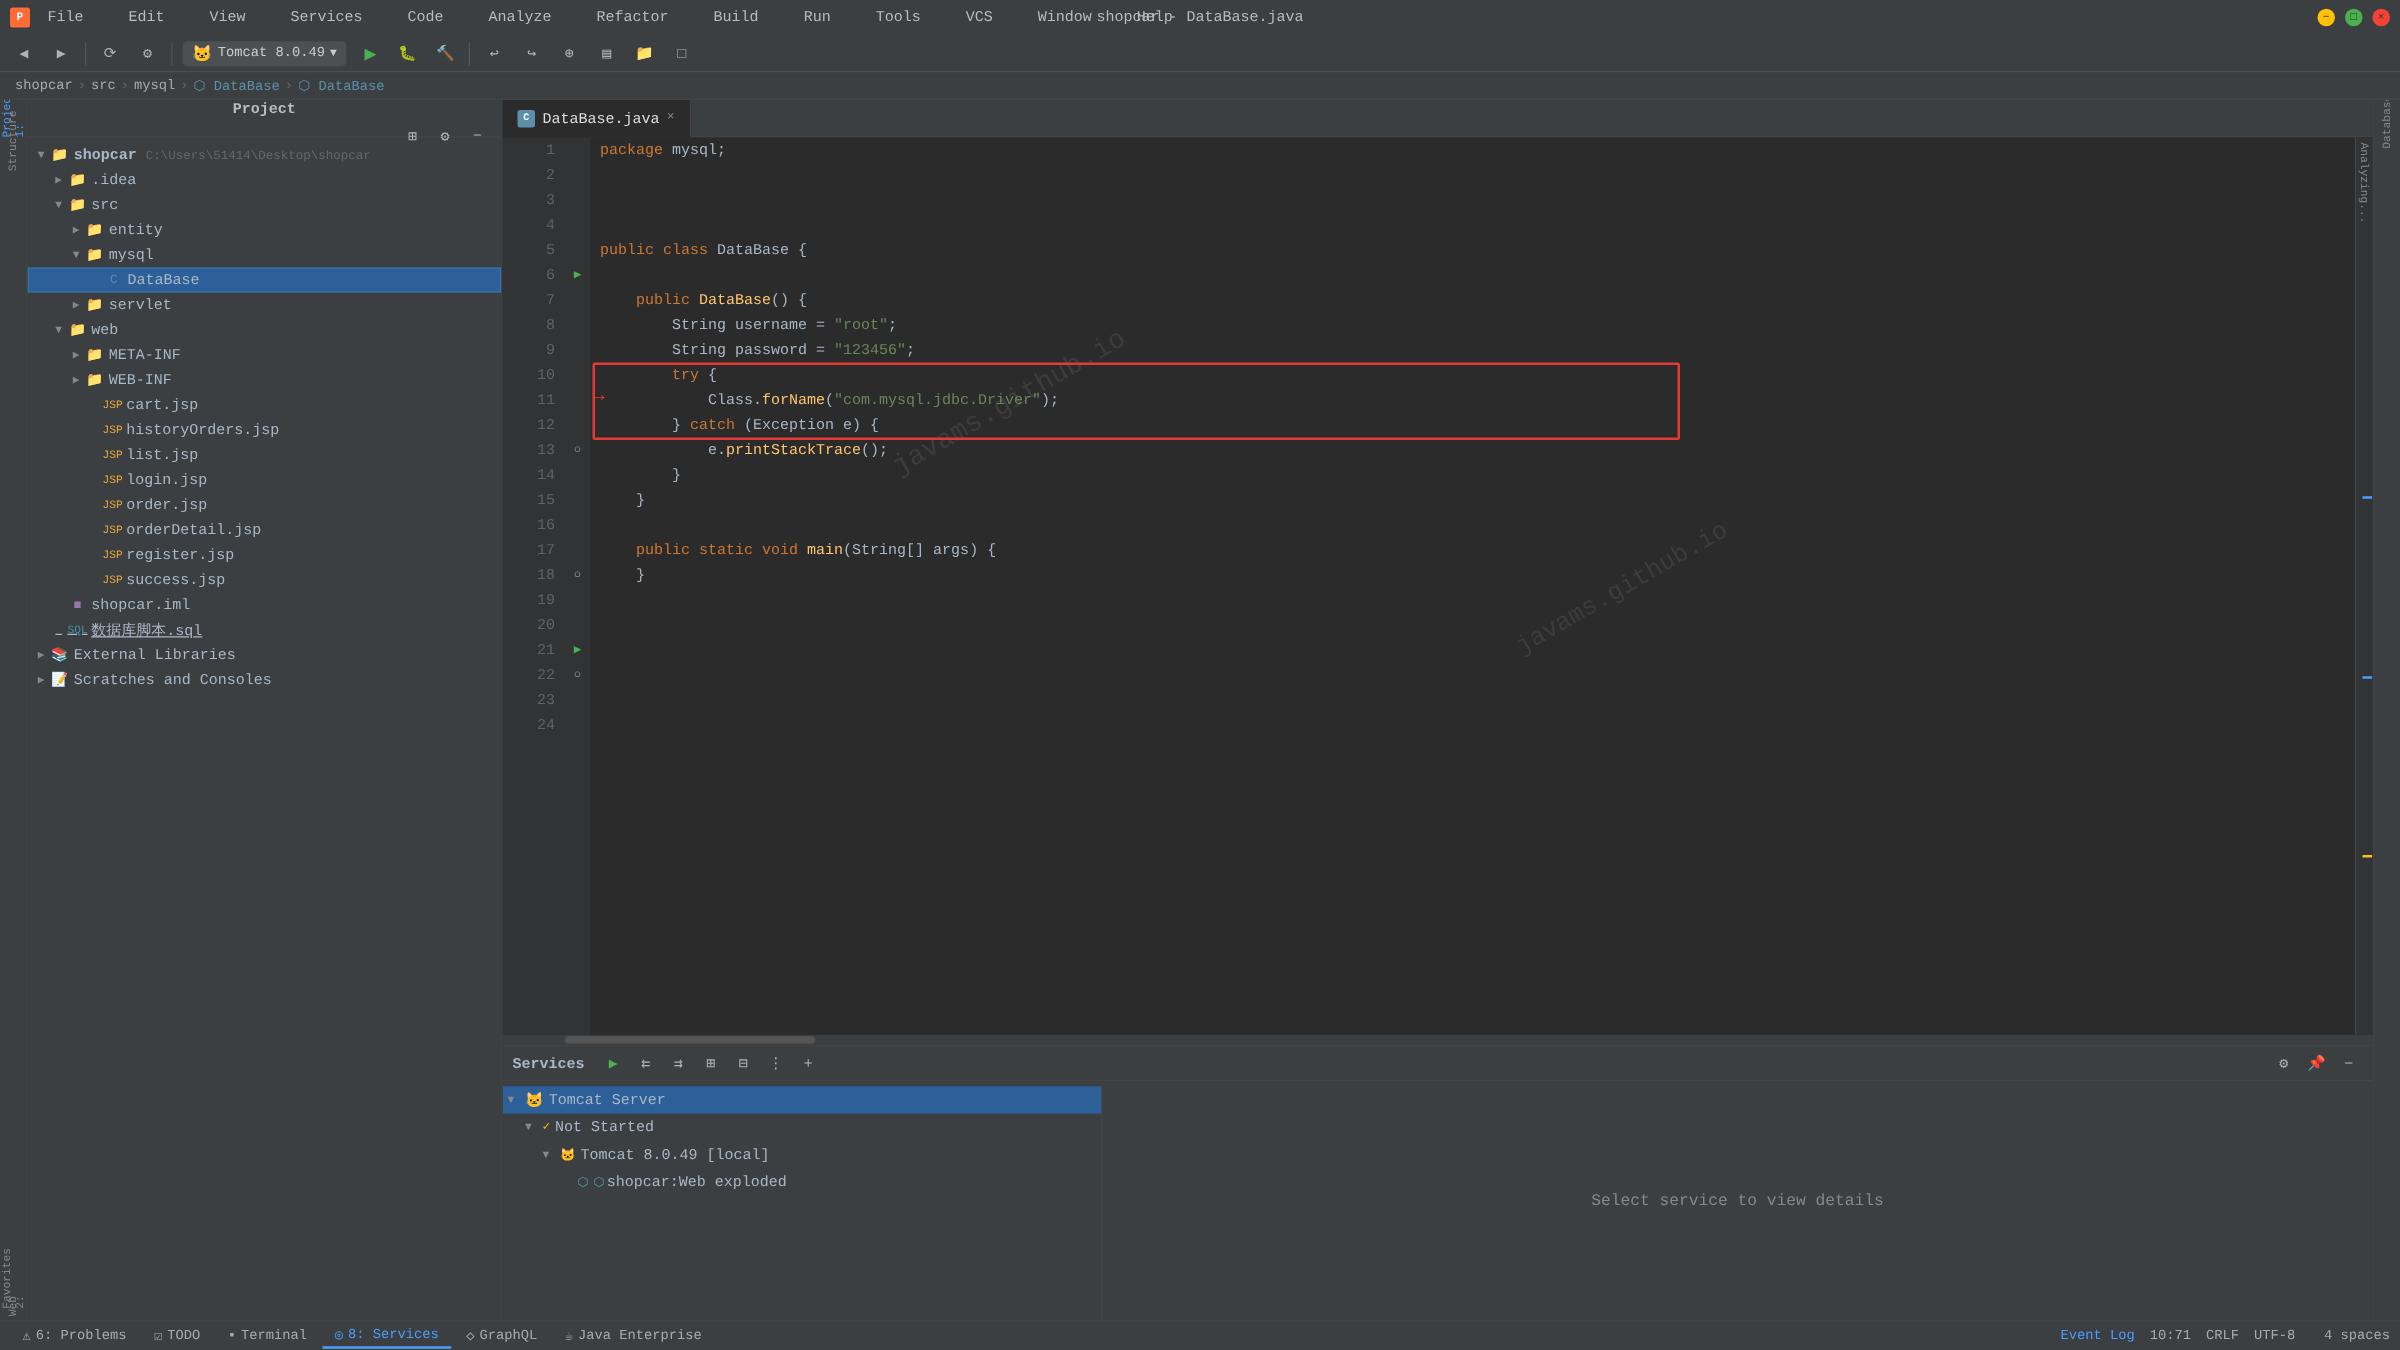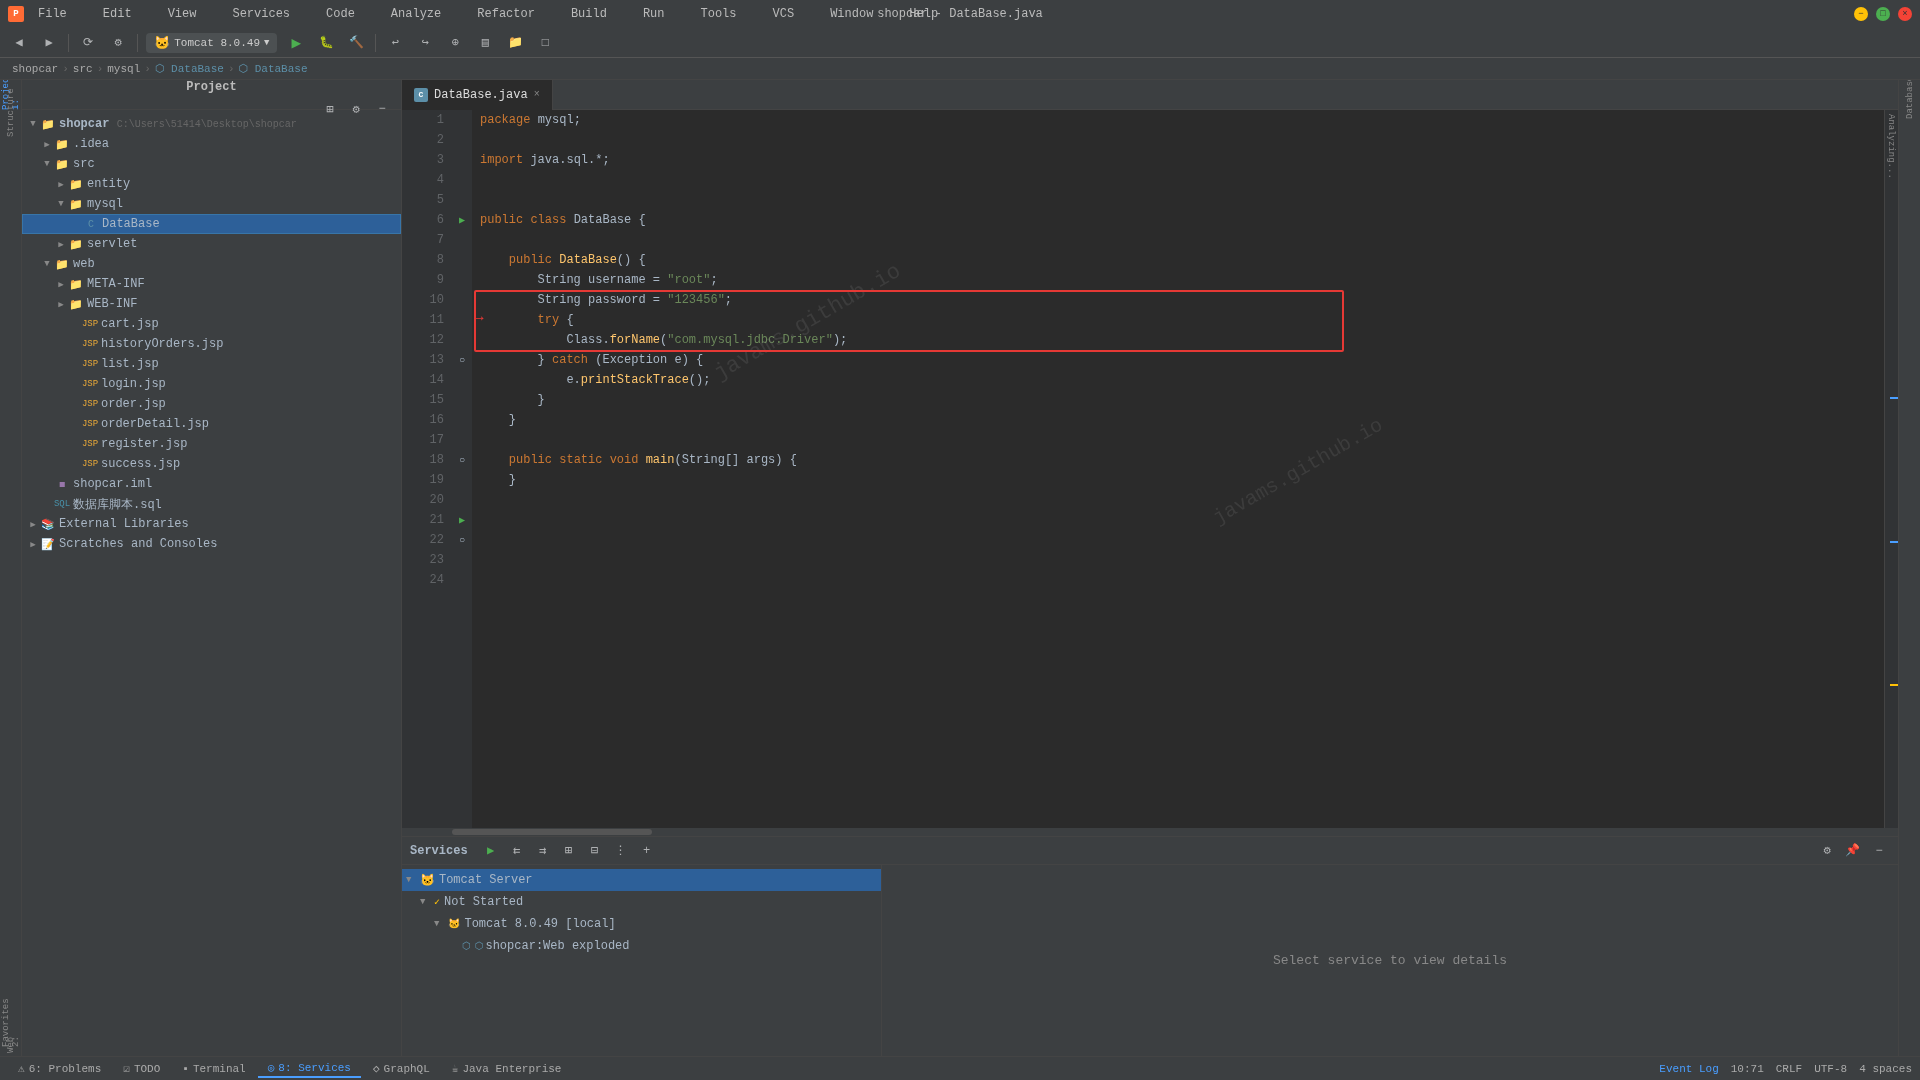--- a/index.html
+++ b/index.html
@@ -288,21 +288,21 @@
         <span class="tree-icon file-icon-js" style="font-size:9px; color:#e8a838;">JSP</span>
         <span class="tree-label">success.jsp</span>
       </div>
 
       <div class="tree-item" style="padding-left:18px;">
         <span class="tree-arrow" style="color:transparent;">▶</span>
         <span class="tree-icon" style="font-size:10px; color:#9876aa;">◼</span>
         <span class="tree-label">shopcar.iml</span>
       </div>
 
-      <div class="tree-item" style="padding-left:18px;">
+      <div class="tree-item" style="padding-left:18px;text-decoration:underline;">
         <span class="tree-arrow" style="color:transparent;">▶</span>
         <span class="tree-icon" style="font-size:9px; color:#488fa8;">SQL</span>
         <span class="tree-label">数据库脚本.sql</span>
       </div>
 
       <div class="tree-item" style="padding-left:4px;">
         <span class="tree-arrow">▶</span>
         <span class="tree-icon" style="color:#888;">📚</span>
         <span class="tree-label">External Libraries</span>
       </div>
@@ -385,21 +385,20 @@
       </div>
 
       <div class="code-content" style="position:relative;">
 
         <div style="position:absolute; top:180px; left:2px; width:870px; height:62px; border:2px solid #e53935; border-radius:2px; pointer-events:none; z-index:10;"></div>
 
         <div style="position:absolute; top:198px; left:2px; color:#e53935; font-size:16px; pointer-events:none; z-index:10;">→</div>
 
         <div class="code-line"><span class="kw">package</span> <span class="plain">mysql;</span></div>
         <div class="code-line">&nbsp;</div>
-        <div class="code-line"><span class="kw">import</span> <span class="plain">java.sql.*;</span></div>
         <div class="code-line">&nbsp;</div>
         <div class="code-line">&nbsp;</div>
         <div class="code-line"><span class="kw">public</span> <span class="kw">class</span> <span class="plain">DataBase {</span></div>
         <div class="code-line">&nbsp;</div>
         <div class="code-line">    <span class="kw">public</span> <span class="fn">DataBase</span><span class="plain">() {</span></div>
         <div class="code-line">        <span class="plain">String username = </span><span class="str">"root"</span><span class="plain">;</span></div>
         <div class="code-line">        <span class="plain">String password = </span><span class="str">"123456"</span><span class="plain">;</span></div>
         <div class="code-line">        <span class="kw">try</span> <span class="plain">{</span></div>
         <div class="code-line">            Class.<span class="fn">forName</span><span class="plain">(</span><span class="str">"com.mysql.jdbc.Driver"</span><span class="plain">);</span></div>
         <div class="code-line">        <span class="plain">} </span><span class="kw">catch</span> <span class="plain">(Exception e) {</span></div>
@@ -508,15 +507,15 @@
     <div class="status-tab">
       <span>☕</span>
       <span>Java Enterprise</span>
     </div>
   </div>
   <div class="status-bar-right">
     <span style="color:#4a9eff; cursor:pointer;">Event Log</span>
     <span>10:71</span>
     <span style="cursor:pointer;">CRLF</span>
     <span style="cursor:pointer;">UTF-8</span>
-    <span style="cursor:pointer;">4 spaces</span>
+    <span style="cursor:pointer;margin-left:11px;">4 spaces</span>
   </div>
 </div>
 
 </body></html>

